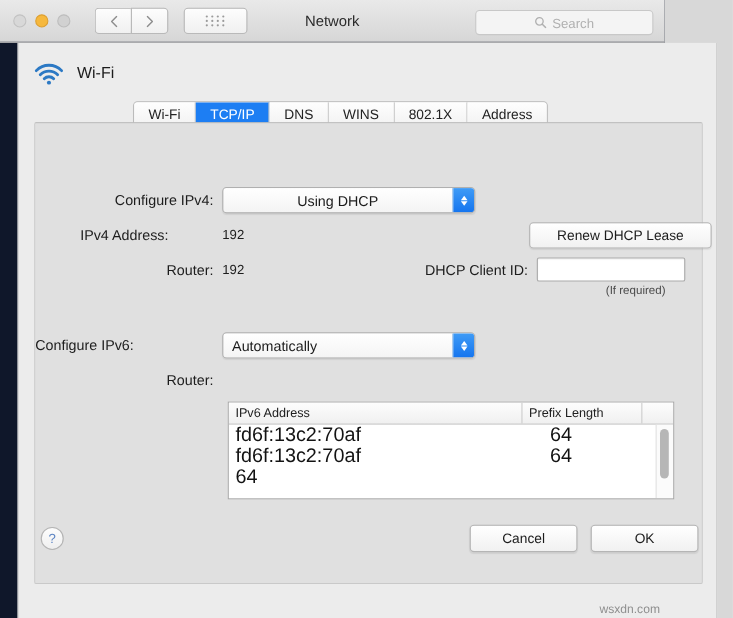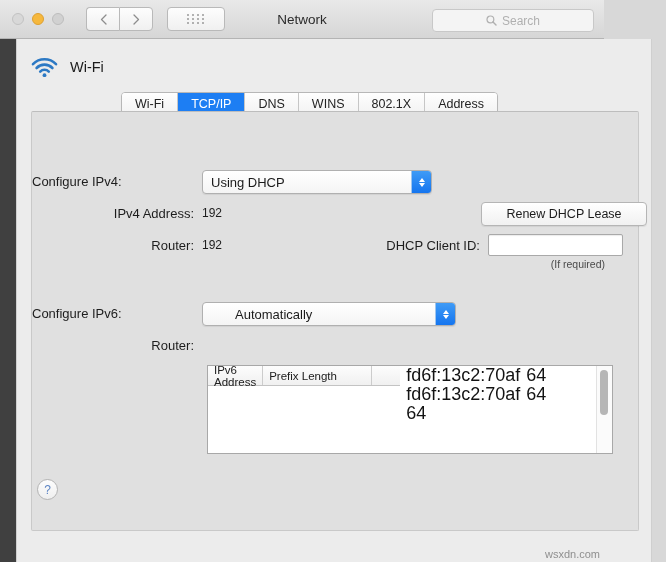--- a/index.html
+++ b/index.html
@@ -4,21 +4,21 @@
 <style>
   html,body{margin:0;padding:0;}
   body{
     width:666px;height:562px;overflow:hidden;
     font-family:"Liberation Sans",sans-serif;
     background:#d8d8d8;
     -webkit-font-smoothing:antialiased;
   }
   .window{
     position:absolute;left:0;top:0;width:604px;height:562px;
-    background:#404040;
+    background:#0f172a;
     display:flex;flex-direction:column;
   }
   
   .titlebar{
     position:relative;height:38px;flex:0 0 38px;
     background:linear-gradient(#e9e9e9,#d6d6d6);
     border-bottom:1px solid #b4b4b4;
     display:flex;align-items:center;
   }
   .traffic{display:flex;gap:8px;margin-left:12px;}
@@ -133,21 +133,21 @@
   .textfield{
     height:20px;border:1px solid #a9a9a9;background:#fff;border-radius:2px;
     box-shadow:inset 0 1px 1px rgba(0,0,0,.08);
   }
   .hint{font-size:10.5px;color:#4a4a4a;}
 
   
   .tablebox{
     position:absolute;left:175px;top:253px;width:404px;height:87px;
     background:#fff;border:1px solid #a8a8a8;
-    display:flex;flex-direction:row;overflow:hidden;
+    display:flex;flex-direction:column;overflow:hidden;
   }
   .thead{
     display:flex;height:19px;flex:0 0 19px;
     background:linear-gradient(#fdfdfd,#f0f0f0);
     border-bottom:1px solid #c3c3c3;
     font-size:11.5px;color:#202020;
   }
   .th{display:flex;align-items:center;padding:0 6px;}
   .th.addr{flex:1;border-right:1px solid #ccc;}
   .th.prefix{width:96px;border-right:1px solid #ccc;}
@@ -250,32 +250,32 @@
       <div class="tab">Wi-Fi</div>
       <div class="tab active">TCP/IP</div>
       <div class="tab">DNS</div>
       <div class="tab">WINS</div>
       <div class="tab">802.1X</div>
       <div class="tab">Address</div>
     </div>
 
     <div class="panel">
 
-      <div class="row" style="left:0;top:62px;width:162px;justify-content:flex-start;">
+      <div class="row" style="left:0;top:62px;width:162px;justify-content:flex-end;">
         <span class="flabel">Configure IPv4:</span>
       </div>
-      <div class="popup" style="position:absolute;left:170px;top:58px;width:228px;">
+      <div class="popup" style="position:absolute;left:170px;top:58px;width:228px;text-align:center;">
         <span class="ptext">Using DHCP</span>
         <span class="stepper">
           <i class="ch up"></i>
             <i class="ch dn"></i>
         </span>
       </div>
 
-      <div class="row" style="left:0;top:94px;width:162px;justify-content:flex-end;">
+      <div class="row" style="left:0;top:94px;width:162px;justify-content:center;">
         <span class="flabel">IPv4 Address:</span>
       </div>
       <div class="row" style="left:170px;top:94px;">
         <span class="fvalue">192</span>
       </div>
 
       <div class="btn" style="position:absolute;left:449px;top:90px;width:140px;">Renew DHCP Lease</div>
 
       <div class="row" style="left:0;top:126px;width:162px;justify-content:flex-end;">
         <span class="flabel">Router:</span>
@@ -288,21 +288,21 @@
         <span class="flabel">DHCP Client ID:</span>
       </div>
       <div class="textfield" style="position:absolute;left:456px;top:122px;width:133px;"></div>
       <div class="row" style="left:440px;top:146px;width:133px;justify-content:flex-end;">
         <span class="hint">(If required)</span>
       </div>
 
       <div class="row" style="left:0;top:194px;width:162px;justify-content:flex-start;">
         <span class="flabel">Configure IPv6:</span>
       </div>
-      <div class="popup" style="position:absolute;left:170px;top:190px;width:228px;padding-left:24px;">
+      <div class="popup" style="position:absolute;left:170px;top:190px;width:228px;">
         <span class="ptext">Automatically</span>
         <span class="stepper">
           <i class="ch up"></i>
             <i class="ch dn"></i>
         </span>
       </div>
 
       <div class="row" style="left:0;top:226px;width:162px;justify-content:flex-end;">
         <span class="flabel">Router:</span>
       </div>
@@ -333,18 +333,22 @@
           </div>
           <div class="vscroll">
             <div class="vthumb"></div>
           </div>
         </div>
       </div>
 
     </div>
 
     <div class="help">?</div>
+    <div class="footbtns">
+      <div class="btn">Cancel</div>
+      <div class="btn">OK</div>
+    </div>
 
   </div>
 
   <div class="watermark">wsxdn.com</div>
 
 </div>
 
 </body></html>

